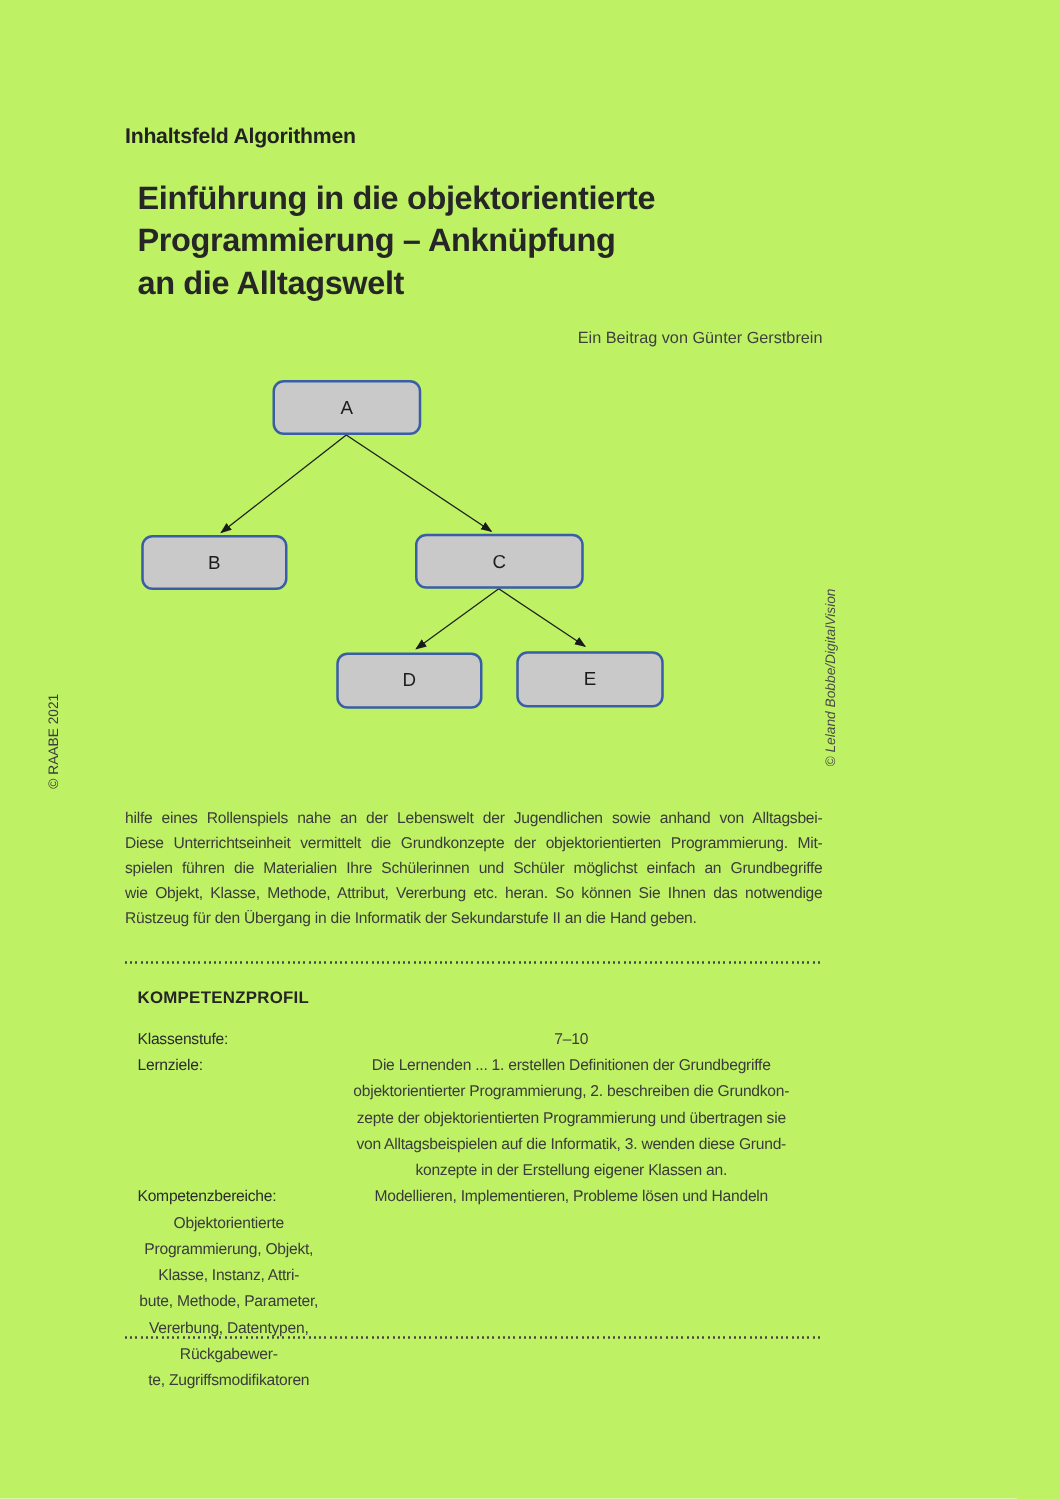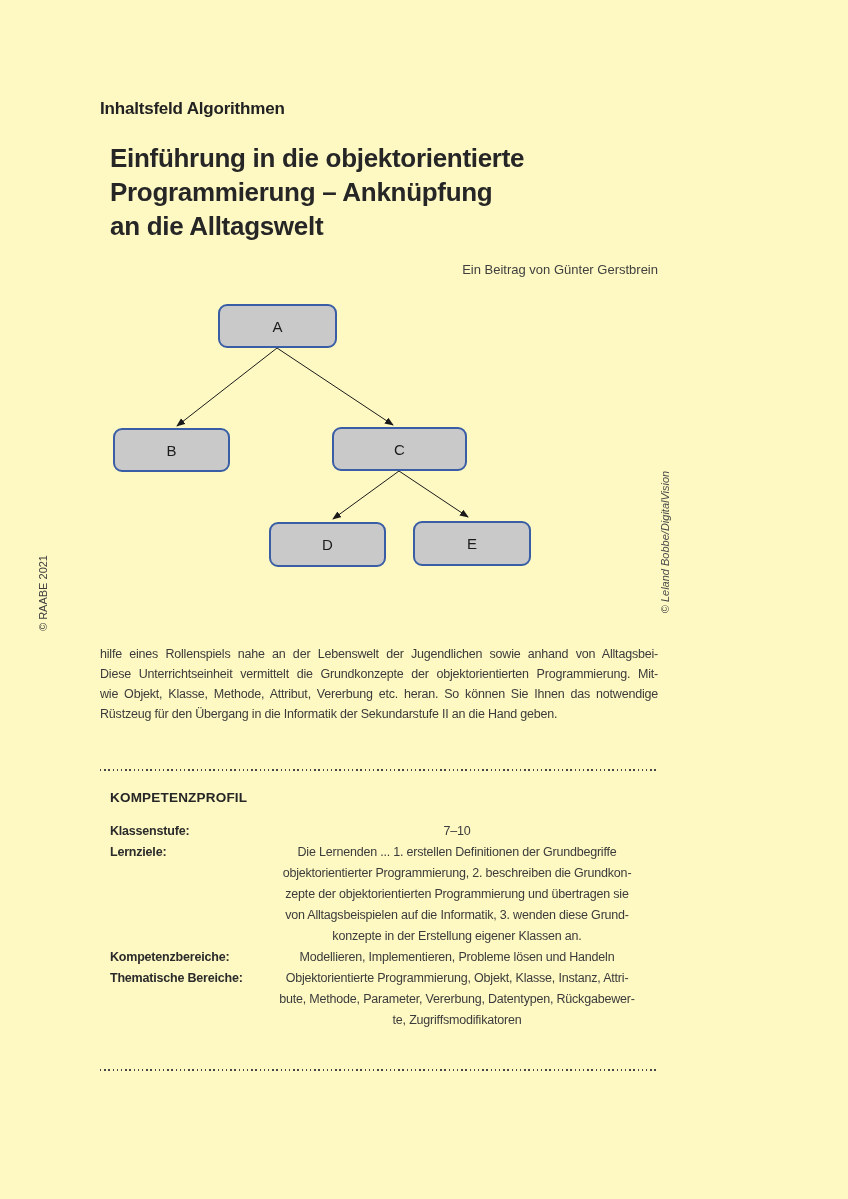--- a/index.html
+++ b/index.html
@@ -1,19 +1,19 @@
 <!DOCTYPE html>
 <html lang="de"><head>
 <meta charset="utf-8">
 <style>
   html,body{margin:0;padding:0;background:#ffffff;}
   .page{
     position:relative;
     width:848px;height:1199px;
-    background:#fef9c3;
+    background:#bef264;
     font-family:"Liberation Sans","DejaVu Sans",sans-serif;
     color:#3b3b3b;
     overflow:hidden;
   }
   
   .kicker{
     position:absolute;left:100px;top:99px;width:558px;
     font-size:17px;font-weight:bold;color:#222;letter-spacing:-0.2px;
   }
   .title{
@@ -75,21 +75,21 @@
   .rule-bottom{top:1069px;}
   .profile-heading{
     position:absolute;left:110px;top:790px;
     font-size:13.5px;font-weight:bold;color:#262626;letter-spacing:0.2px;
   }
   .profile{
     position:absolute;left:110px;top:821px;width:548px;
     font-size:12.5px;letter-spacing:-0.2px;
   }
   .profile-row{display:grid;grid-template-columns:146px 1fr;}
-  .profile-label{font-weight:bold;color:#2b2b2b;line-height:21px;}
+  .profile-label{font-weight:normal;color:#2b2b2b;line-height:21px;}
   .profile-value{color:#3b3b3b;line-height:21px;white-space:pre-line;text-align:center;}
 </style>
 </head>
 <body>
 
 <div class="page">
 
   <div class="kicker">Inhaltsfeld Algorithmen</div>
 
   <h1 class="title" style="margin:0">Einführung in die objektorientierte
@@ -126,20 +126,21 @@
         <span>E</span>
       </div>
   </div>
 
   <div class="credit-left">© RAABE 2021</div>
   <div class="credit-right">© Leland Bobbe/DigitalVision</div>
 
   <div class="intro">
     <div class="line">hilfe eines Rollenspiels nahe an der Lebenswelt der Jugendlichen sowie anhand von Alltagsbei-</div>
     <div class="line">Diese Unterrichtseinheit vermittelt die Grundkonzepte der objektorientierten Programmierung. Mit-</div>
+    <div class="line">spielen führen die Materialien Ihre Schülerinnen und Schüler möglichst einfach an Grundbegriffe</div>
     <div class="line">wie Objekt, Klasse, Methode, Attribut, Vererbung etc. heran. So können Sie Ihnen das notwendige</div>
     <div class="line">Rüstzeug für den Übergang in die Informatik der Sekundarstufe II an die Hand geben.</div>
   </div>
 
   <div class="rule rule-top"></div>
 
   <div class="profile-heading">KOMPETENZPROFIL</div>
 
   <div class="profile">
     <div class="profile-row">
@@ -152,21 +153,20 @@
 objektorientierter Programmierung, 2. beschreiben die Grundkon-
 zepte der objektorientierten Programmierung und übertragen sie
 von Alltagsbeispielen auf die Informatik, 3. wenden diese Grund-
 konzepte in der Erstellung eigener Klassen an.</div>
     </div>
     <div class="profile-row">
       <div class="profile-label">Kompetenzbereiche:</div>
       <div class="profile-value">Modellieren, Implementieren, Probleme lösen und Handeln</div>
     </div>
     <div class="profile-row">
-      <div class="profile-label">Thematische Bereiche:</div>
       <div class="profile-value">Objektorientierte Programmierung, Objekt, Klasse, Instanz, Attri-
 bute, Methode, Parameter, Vererbung, Datentypen, Rückgabewer-
 te, Zugriffsmodifikatoren</div>
     </div>
   </div>
 
   <div class="rule rule-bottom"></div>
 
 </div>
 

